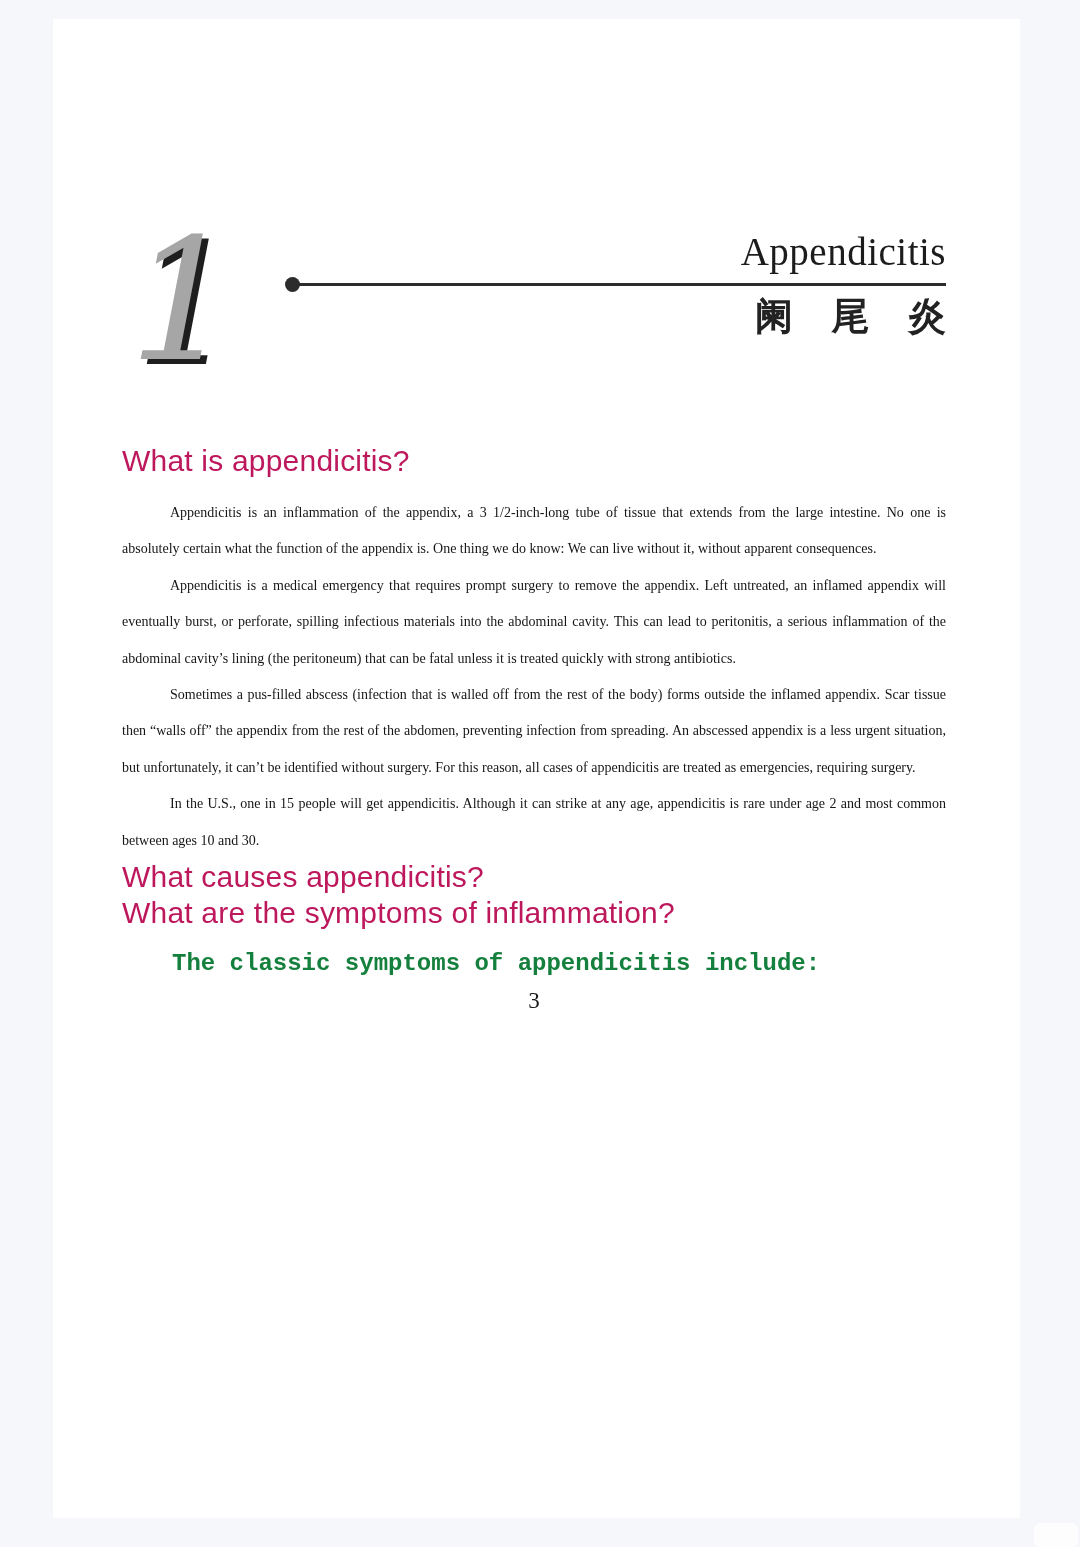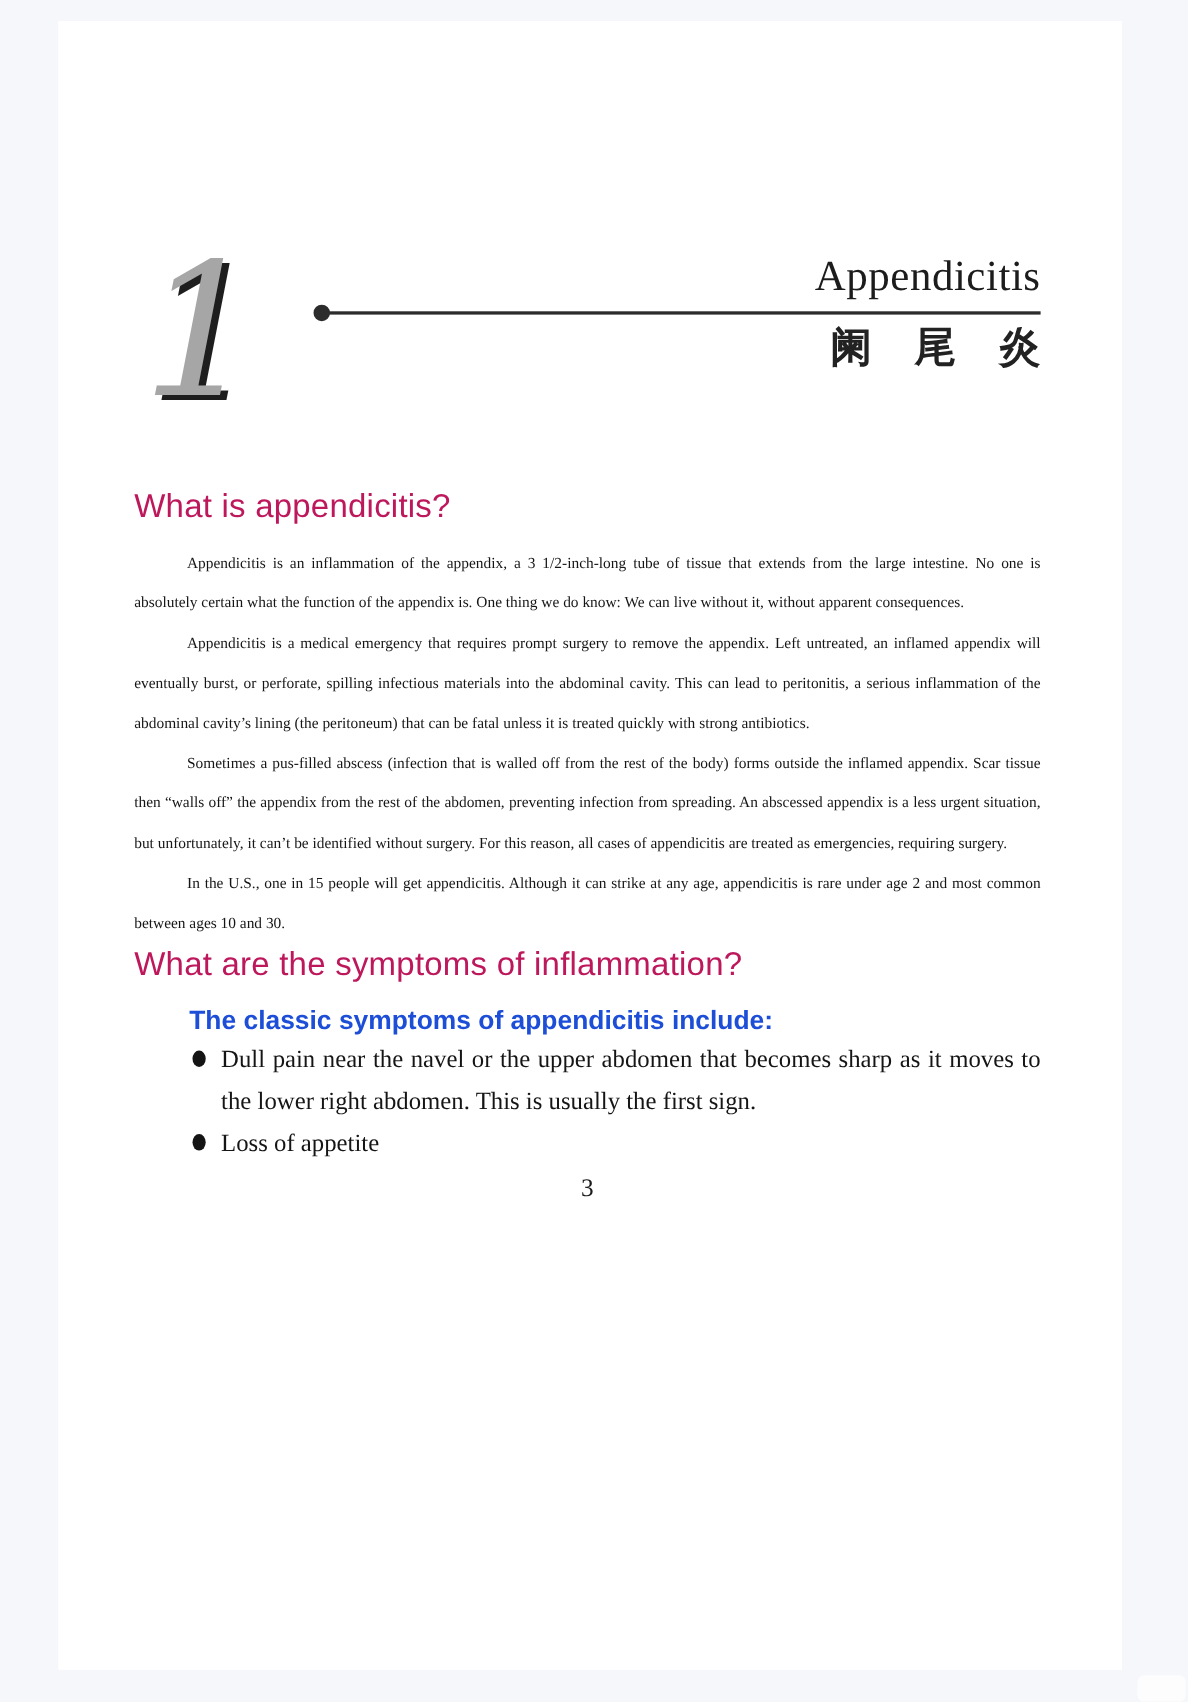--- a/index.html
+++ b/index.html
@@ -102,25 +102,25 @@
     line-height: 36.4px;
     text-align: justify;
     text-indent: 48px;
   }
   .mt-p1 { margin-top: 16px !important; }
   .mt-h2 { margin-top: 8px; }
   .mt-p5 { margin-top: 23px !important; }
   .mt-h3 { margin-top: 12px; }
   .subheading {
     margin: 18px 0 0 50px;
-    font-family: Liberation Sans, sans-serif;
+    font-family: Liberation Mono, monospace;
     font-size: 24px;
     line-height: 30px;
     font-weight: 700;
-    color: #1d4ed8;
+    color: #15803d;
   }
   ul.symptoms {
     margin: 1px 0 0 0;
     padding: 0;
     list-style: none;
   }
   ul.symptoms li {
     position: relative;
     padding-left: 79px;
     font-family: "Liberation Serif", serif;
@@ -171,34 +171,25 @@
     </div>
 
     <div class="content">
 
       <h2 class="section-heading">What is appendicitis?</h2>
       <p class="mt-p1">Appendicitis is an inflammation of the appendix, a 3 1/2-inch-long tube of tissue that extends from the large intestine. No one is absolutely certain what the function of the appendix is. One thing we do know: We can live without it, without apparent consequences.</p>
       <p>Appendicitis is a medical emergency that requires prompt surgery to remove the appendix. Left untreated, an inflamed appendix will eventually burst, or perforate, spilling infectious materials into the abdominal cavity. This can lead to peritonitis, a serious inflammation of the abdominal cavity’s lining (the peritoneum) that can be fatal unless it is treated quickly with strong antibiotics.</p>
       <p>Sometimes a pus-filled abscess (infection that is walled off from the rest of the body) forms outside the inflamed appendix. Scar tissue then “walls off” the appendix from the rest of the abdomen, preventing infection from spreading. An abscessed appendix is a less urgent situation, but unfortunately, it can’t be identified without surgery. For this reason, all cases of appendicitis are treated as emergencies, requiring surgery.</p>
       <p>In the U.S., one in 15 people will get appendicitis. Although it can strike at any age, appendicitis is rare under age 2 and most common between ages 10 and 30.</p>
 
+      <h2 class="section-heading mt-h2">What causes appendicitis?</h2>
 
       <h2 class="section-heading mt-h3">What are the symptoms of inflammation?</h2>
       <div class="subheading">The classic symptoms of appendicitis include:</div>
 
-      <ul class="symptoms">
-        <li>
-          <span class="bullet"></span>
-          <span>Dull pain near the navel or the upper abdomen that becomes sharp as it moves to the lower right abdomen. This is usually the first sign.</span>
-        </li>
-        <li>
-          <span class="bullet"></span>
-          <span>Loss of appetite</span>
-        </li>
-      </ul>
 
       <div class="page-number">3</div>
     </div>
 
   </div>
 
   <div class="watermark"></div>
 </div>
 
 </body></html>

